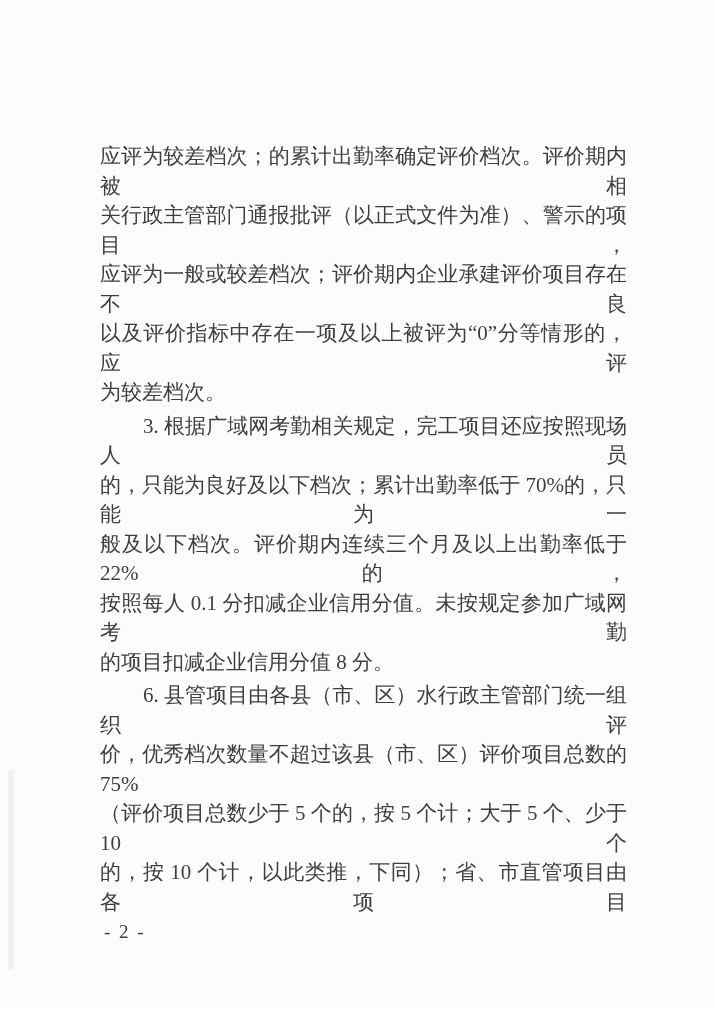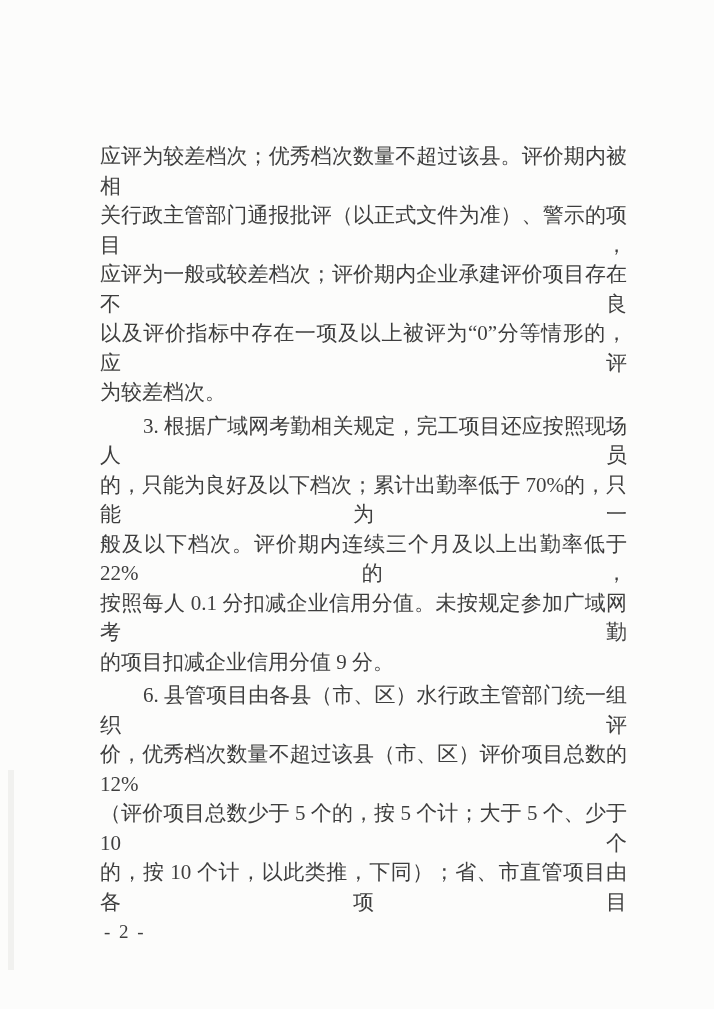--- a/index.html
+++ b/index.html
@@ -56,34 +56,34 @@
     color: var(--ink, #3e3e3e);
   }
 </style>
 </head>
 <body>
 
 <div class="page">
   <div class="scan-edge"></div>
   <main class="doc-body">
       <div class="block paragraph">
-        <div class="line j">应评为较差档次；优秀档次数量不超过该县。评价期内被相</div>
+        <div class="line j">应评为较差档次；的累计出勤率确定评价档次。评价期内被相</div>
         <div class="line j">关行政主管部门通报批评（以正式文件为准）、警示的项目，</div>
         <div class="line j">应评为一般或较差档次；评价期内企业承建评价项目存在不良</div>
         <div class="line j">以及评价指标中存在一项及以上被评为“0”分等情形的，应评</div>
         <div class="line">为较差档次。</div>
       </div>
       <div class="block paragraph">
         <div class="line j ind">3. 根据广域网考勤相关规定，完工项目还应按照现场人员</div>
         <div class="line j">的，只能为良好及以下档次；累计出勤率低于 70%的，只能为一</div>
         <div class="line j">般及以下档次。评价期内连续三个月及以上出勤率低于 22%的，</div>
         <div class="line j">按照每人 0.1 分扣减企业信用分值。未按规定参加广域网考勤</div>
-        <div class="line">的项目扣减企业信用分值 9 分。</div>
+        <div class="line">的项目扣减企业信用分值 8 分。</div>
       </div>
       <div class="block paragraph">
         <div class="line j ind">6. 县管项目由各县（市、区）水行政主管部门统一组织评</div>
-        <div class="line j">价，优秀档次数量不超过该县（市、区）评价项目总数的 12%</div>
+        <div class="line j">价，优秀档次数量不超过该县（市、区）评价项目总数的 75%</div>
         <div class="line j">（评价项目总数少于 5 个的，按 5 个计；大于 5 个、少于 10 个</div>
         <div class="line j">的，按 10 个计，以此类推，下同）；省、市直管项目由各项目</div>
       </div>
     </main>
   <div class="page-number">- 2 -</div>
 </div>
 
 </body></html>

